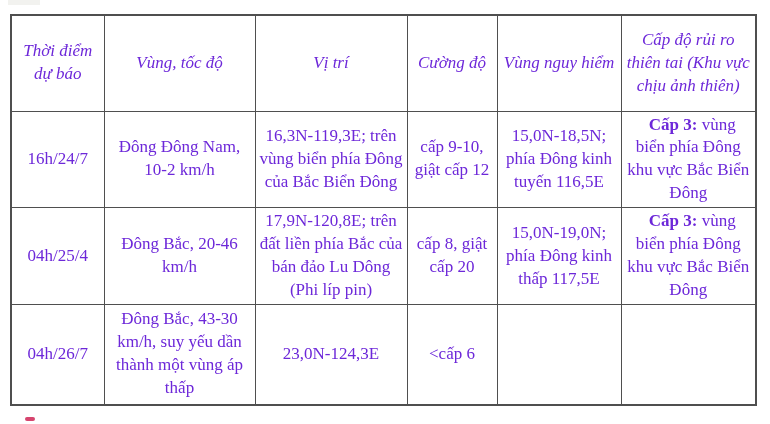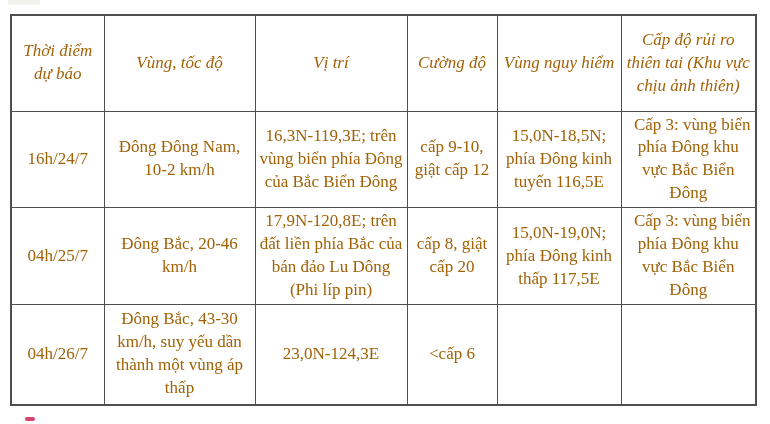--- a/index.html
+++ b/index.html
@@ -24,21 +24,21 @@
     background: #f2f2ef;
   }
   table.forecast {
     position: absolute;
     left: 10px;
     top: 14px;
     width: 745px;
     border-collapse: collapse;
     table-layout: fixed;
     border: 2px solid #4f4f4f;
-    color: #a16207;
+    color: #6d28d9;
   }
   table.forecast td, table.forecast th {
     border: 1px solid #4f4f4f;
     text-align: center;
     vertical-align: middle;
     padding: 2px 3px;
     font-size: 17px;
     line-height: 1.35;
     font-weight: normal;
     word-wrap: break-word;
@@ -49,21 +49,21 @@
   .col-time    { width: 93px; }
   .col-dir     { width: 151px; }
   .col-pos     { width: 152px; }
   .col-int     { width: 90px; }
   .col-danger  { width: 124px; }
   .col-risk    { width: 135px; }
   tr.hdr  { height: 96px; }
   tr.r0   { height: 92px; }
   tr.r1   { height: 96px; }
   tr.r2   { height: 100px; }
-  .risk b { font-weight: normal; margin-left: 8px; }
+  .risk b { font-weight: bold; margin-left: 8px; }
   .pink-mark {
     position: absolute;
     left: 25px;
     top: 417px;
     width: 10px;
     height: 4px;
     border-radius: 2px;
     background: #d6456e;
   }
 </style>
@@ -96,21 +96,21 @@
     <tbody>
       <tr class="r0">
         <td>16h/24/7</td>
         <td>Đông Đông Nam, 10-2 km/h</td>
         <td>16,3N-119,3E; trên vùng biển phía Đông của Bắc Biển Đông</td>
         <td>cấp 9-10, giật cấp 12</td>
         <td>15,0N-18,5N; phía Đông kinh tuyến 116,5E</td>
         <td class="risk"><b>Cấp 3:</b><span> vùng biển phía Đông khu vực Bắc Biển Đông</span></td>
       </tr>
       <tr class="r1">
-        <td>04h/25/7</td>
+        <td>04h/25/4</td>
         <td>Đông Bắc, 20-46 km/h</td>
         <td>17,9N-120,8E; trên đất liền phía Bắc của bán đảo Lu Dông (Phi líp pin)</td>
         <td>cấp 8, giật cấp 20</td>
         <td>15,0N-19,0N; phía Đông kinh thấp 117,5E</td>
         <td class="risk"><b>Cấp 3:</b><span> vùng biển phía Đông khu vực Bắc Biển Đông</span></td>
       </tr>
       <tr class="r2">
         <td>04h/26/7</td>
         <td>Đông Bắc, 43-30 km/h, suy yếu dần thành một vùng áp thấp</td>
         <td>23,0N-124,3E</td>

